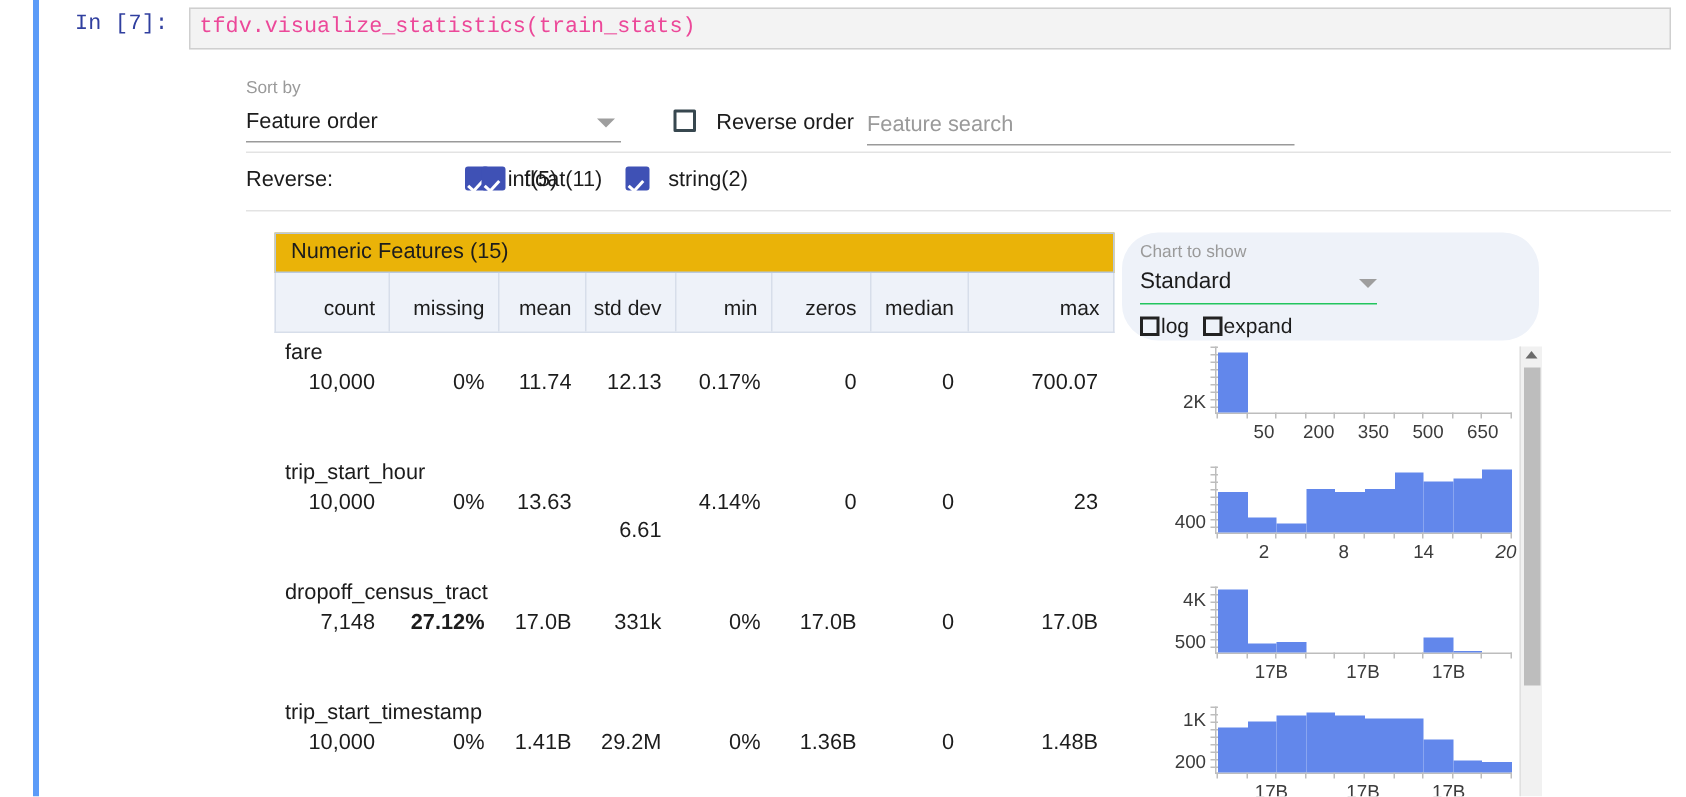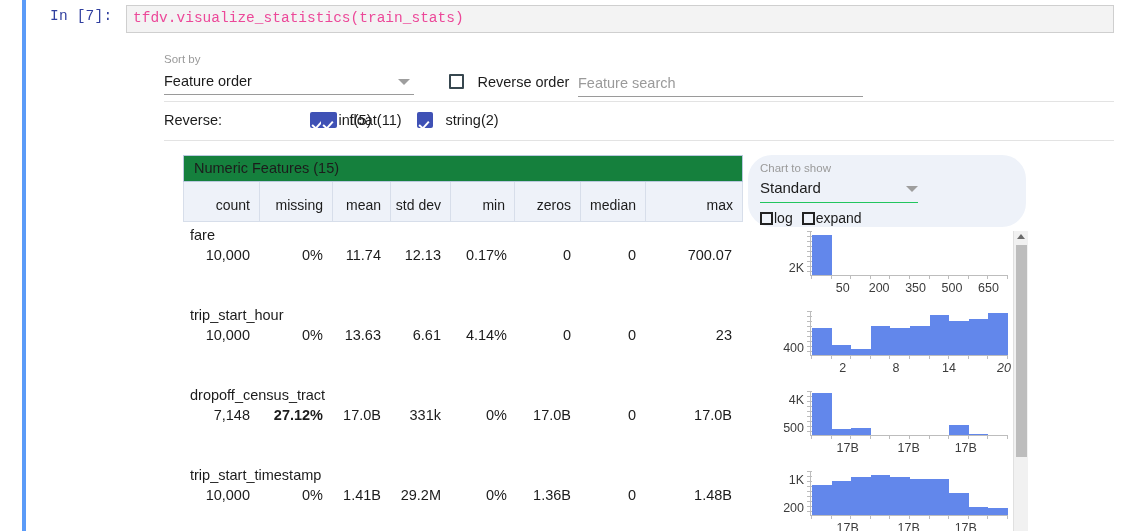--- a/index.html
+++ b/index.html
@@ -108,21 +108,21 @@
     width:4px; height:8px; border:solid #fff;
     border-width:0 2px 2px 0; transform:rotate(42deg);
   }
   .feat-label { font-size:14.5px; color:#1c1c1c; margin-left:8px; }
 
   
   .table-panel {
     position:absolute; left:57px; top:114px; width:560px;
   }
   .table-title {
-    height:27px; background:#15803d; border:1px solid #b9c9de;
+    height:27px; background:#eab308; border:1px solid #b9c9de;
     box-sizing:border-box;
     font-size:14.5px; color:#1c1c1c; padding:4px 0 0 10px;
   }
   .col-header {
     display:flex; height:40px; background:#eef2f9;
     border-left:1px solid #d7deea; border-right:1px solid #d7deea;
     border-bottom:1px solid #d7deea;
     box-sizing:border-box;
   }
   .col-header .c {
@@ -294,21 +294,21 @@
               <div class="c" style="width: 65px;">0</div>
               <div class="c" style="width: 96px;">700.07</div>
             </div>
           </div>
           <div class="feat-block">
             <div class="feat-name">trip_start_hour</div>
             <div class="val-row">
               <div class="c" style="width: 76px;">10,000</div>
               <div class="c" style="width: 73px;">0%</div>
               <div class="c" style="width: 58px;">13.63</div>
-              <div class="c" style="width: 60px;">6.61</div>
+              <div class="c" style="width: 60px; margin-top: 19px;">6.61</div>
               <div class="c" style="width: 66px;">4.14%</div>
               <div class="c" style="width: 64px;">0</div>
               <div class="c" style="width: 65px;">0</div>
               <div class="c" style="width: 96px;">23</div>
             </div>
           </div>
           <div class="feat-block">
             <div class="feat-name">dropoff_census_tract</div>
             <div class="val-row">
               <div class="c" style="width: 76px;">7,148</div>

